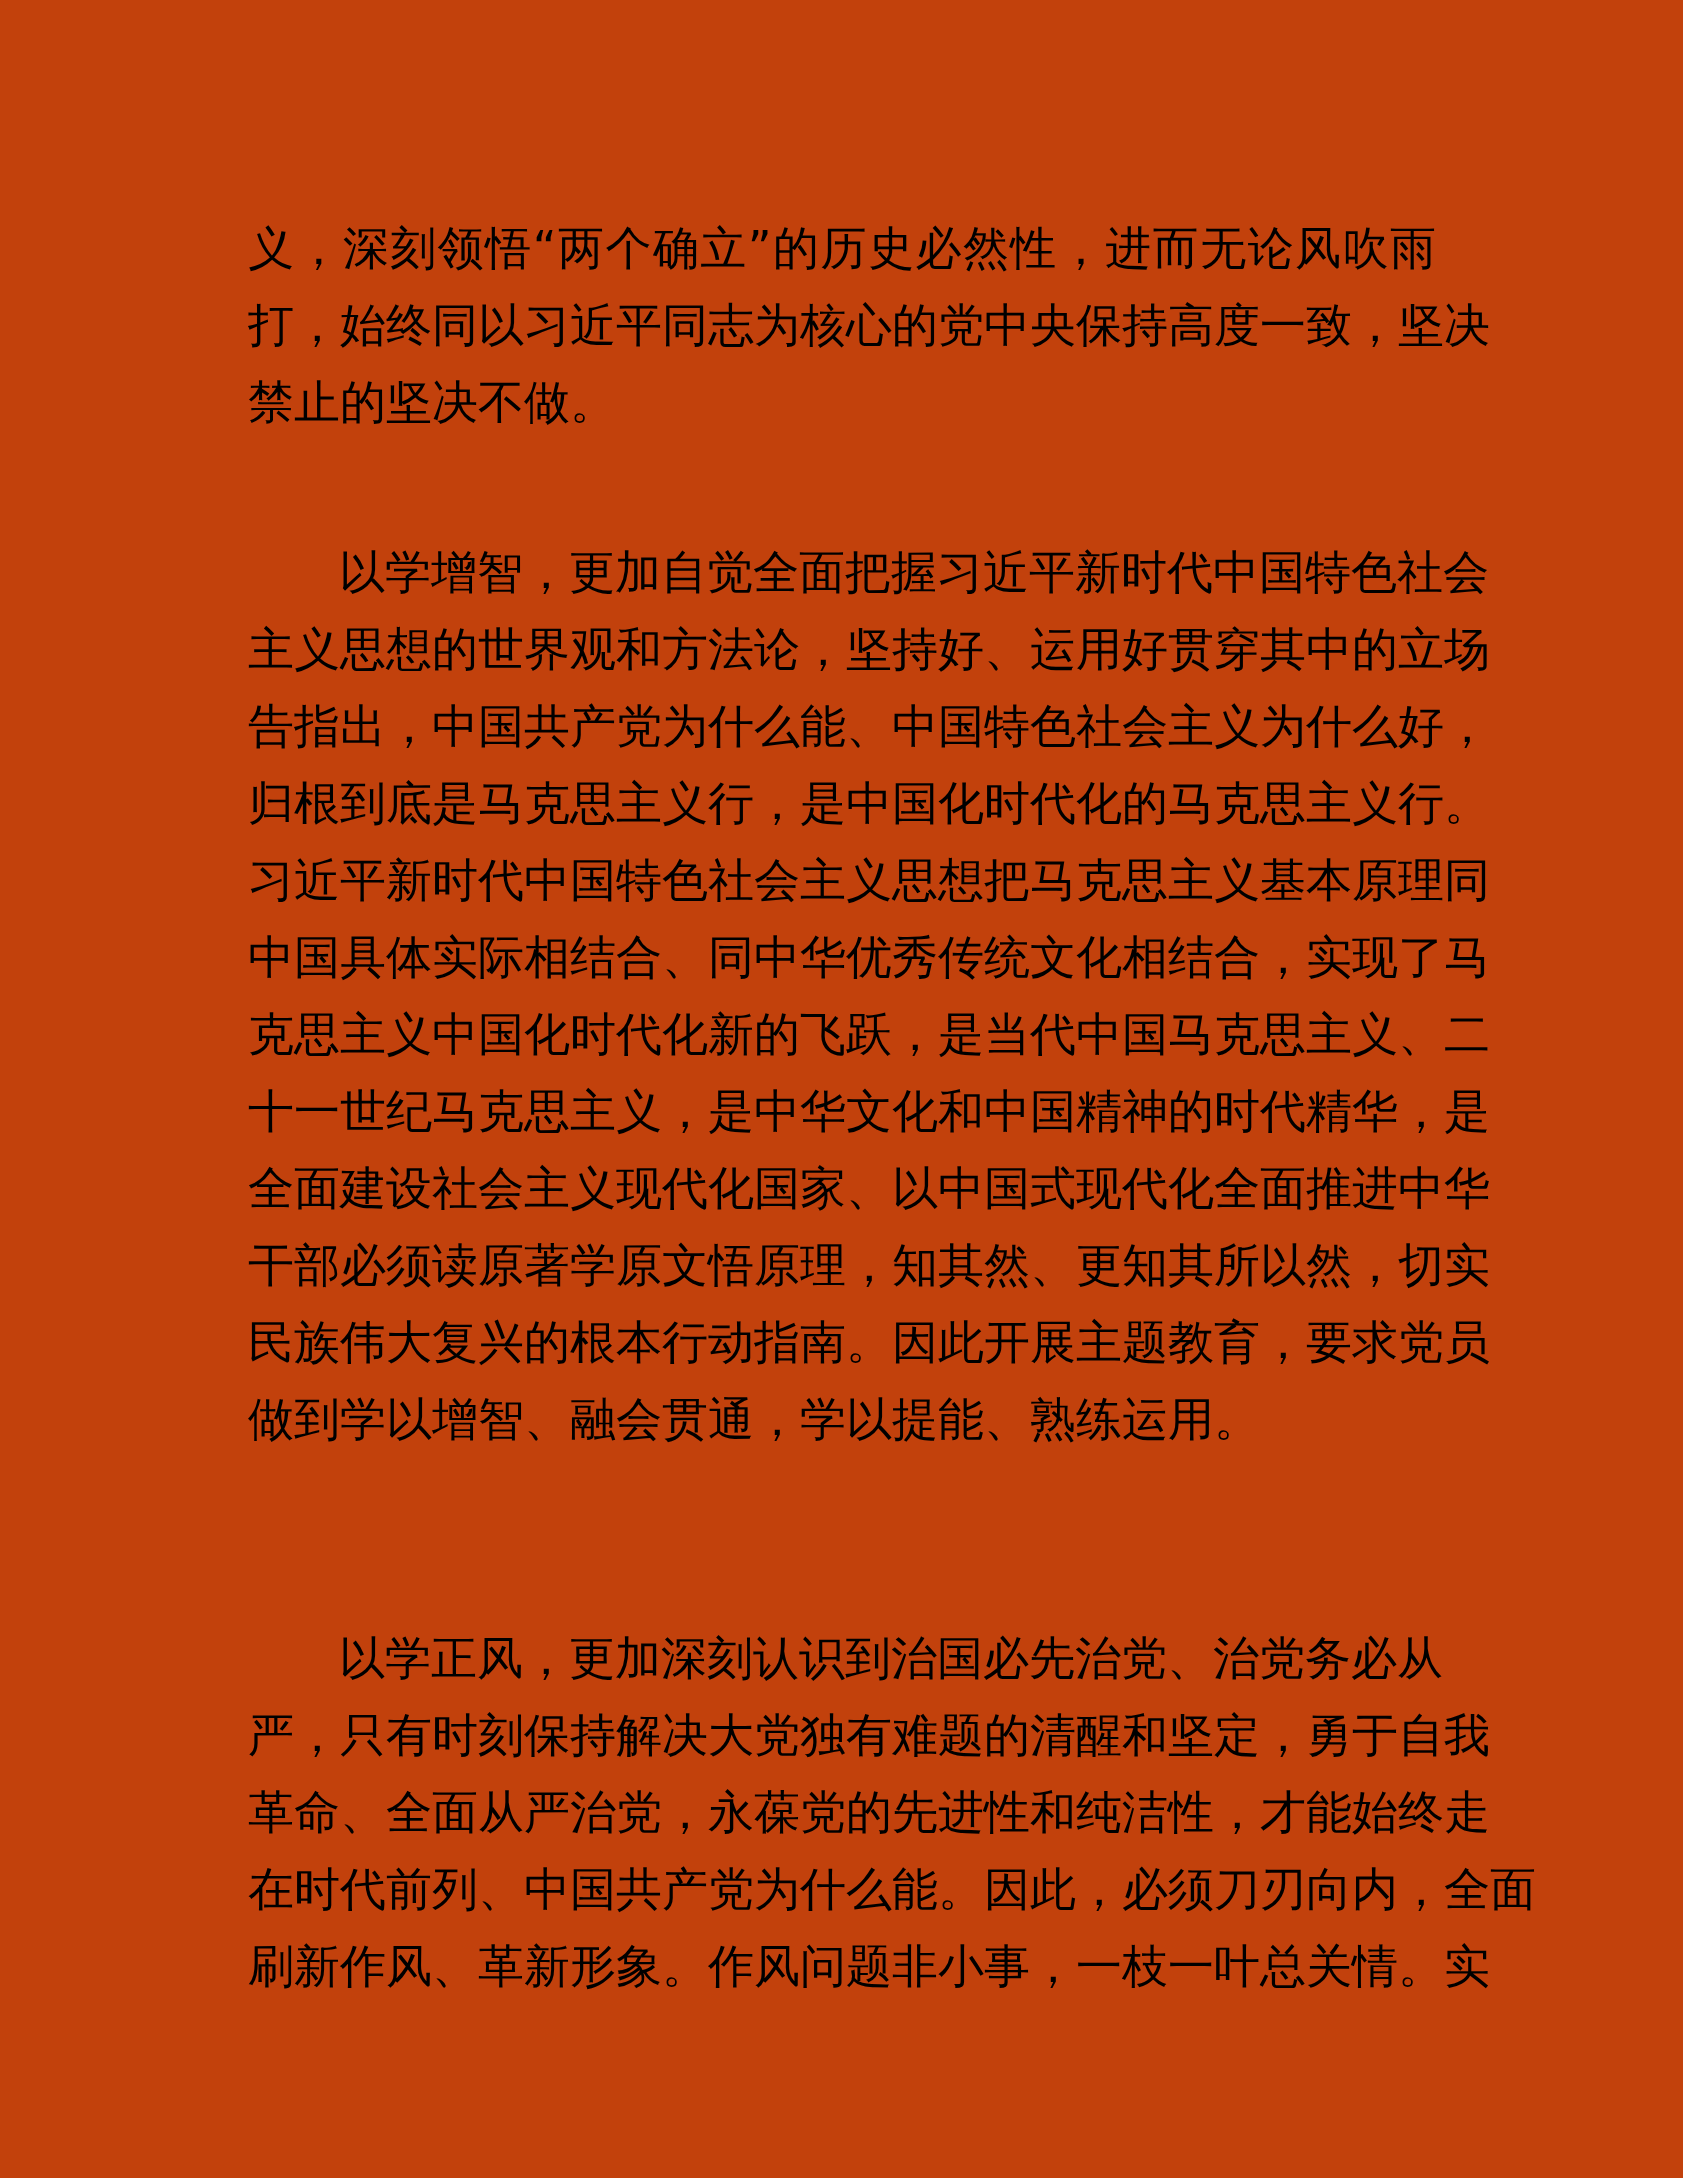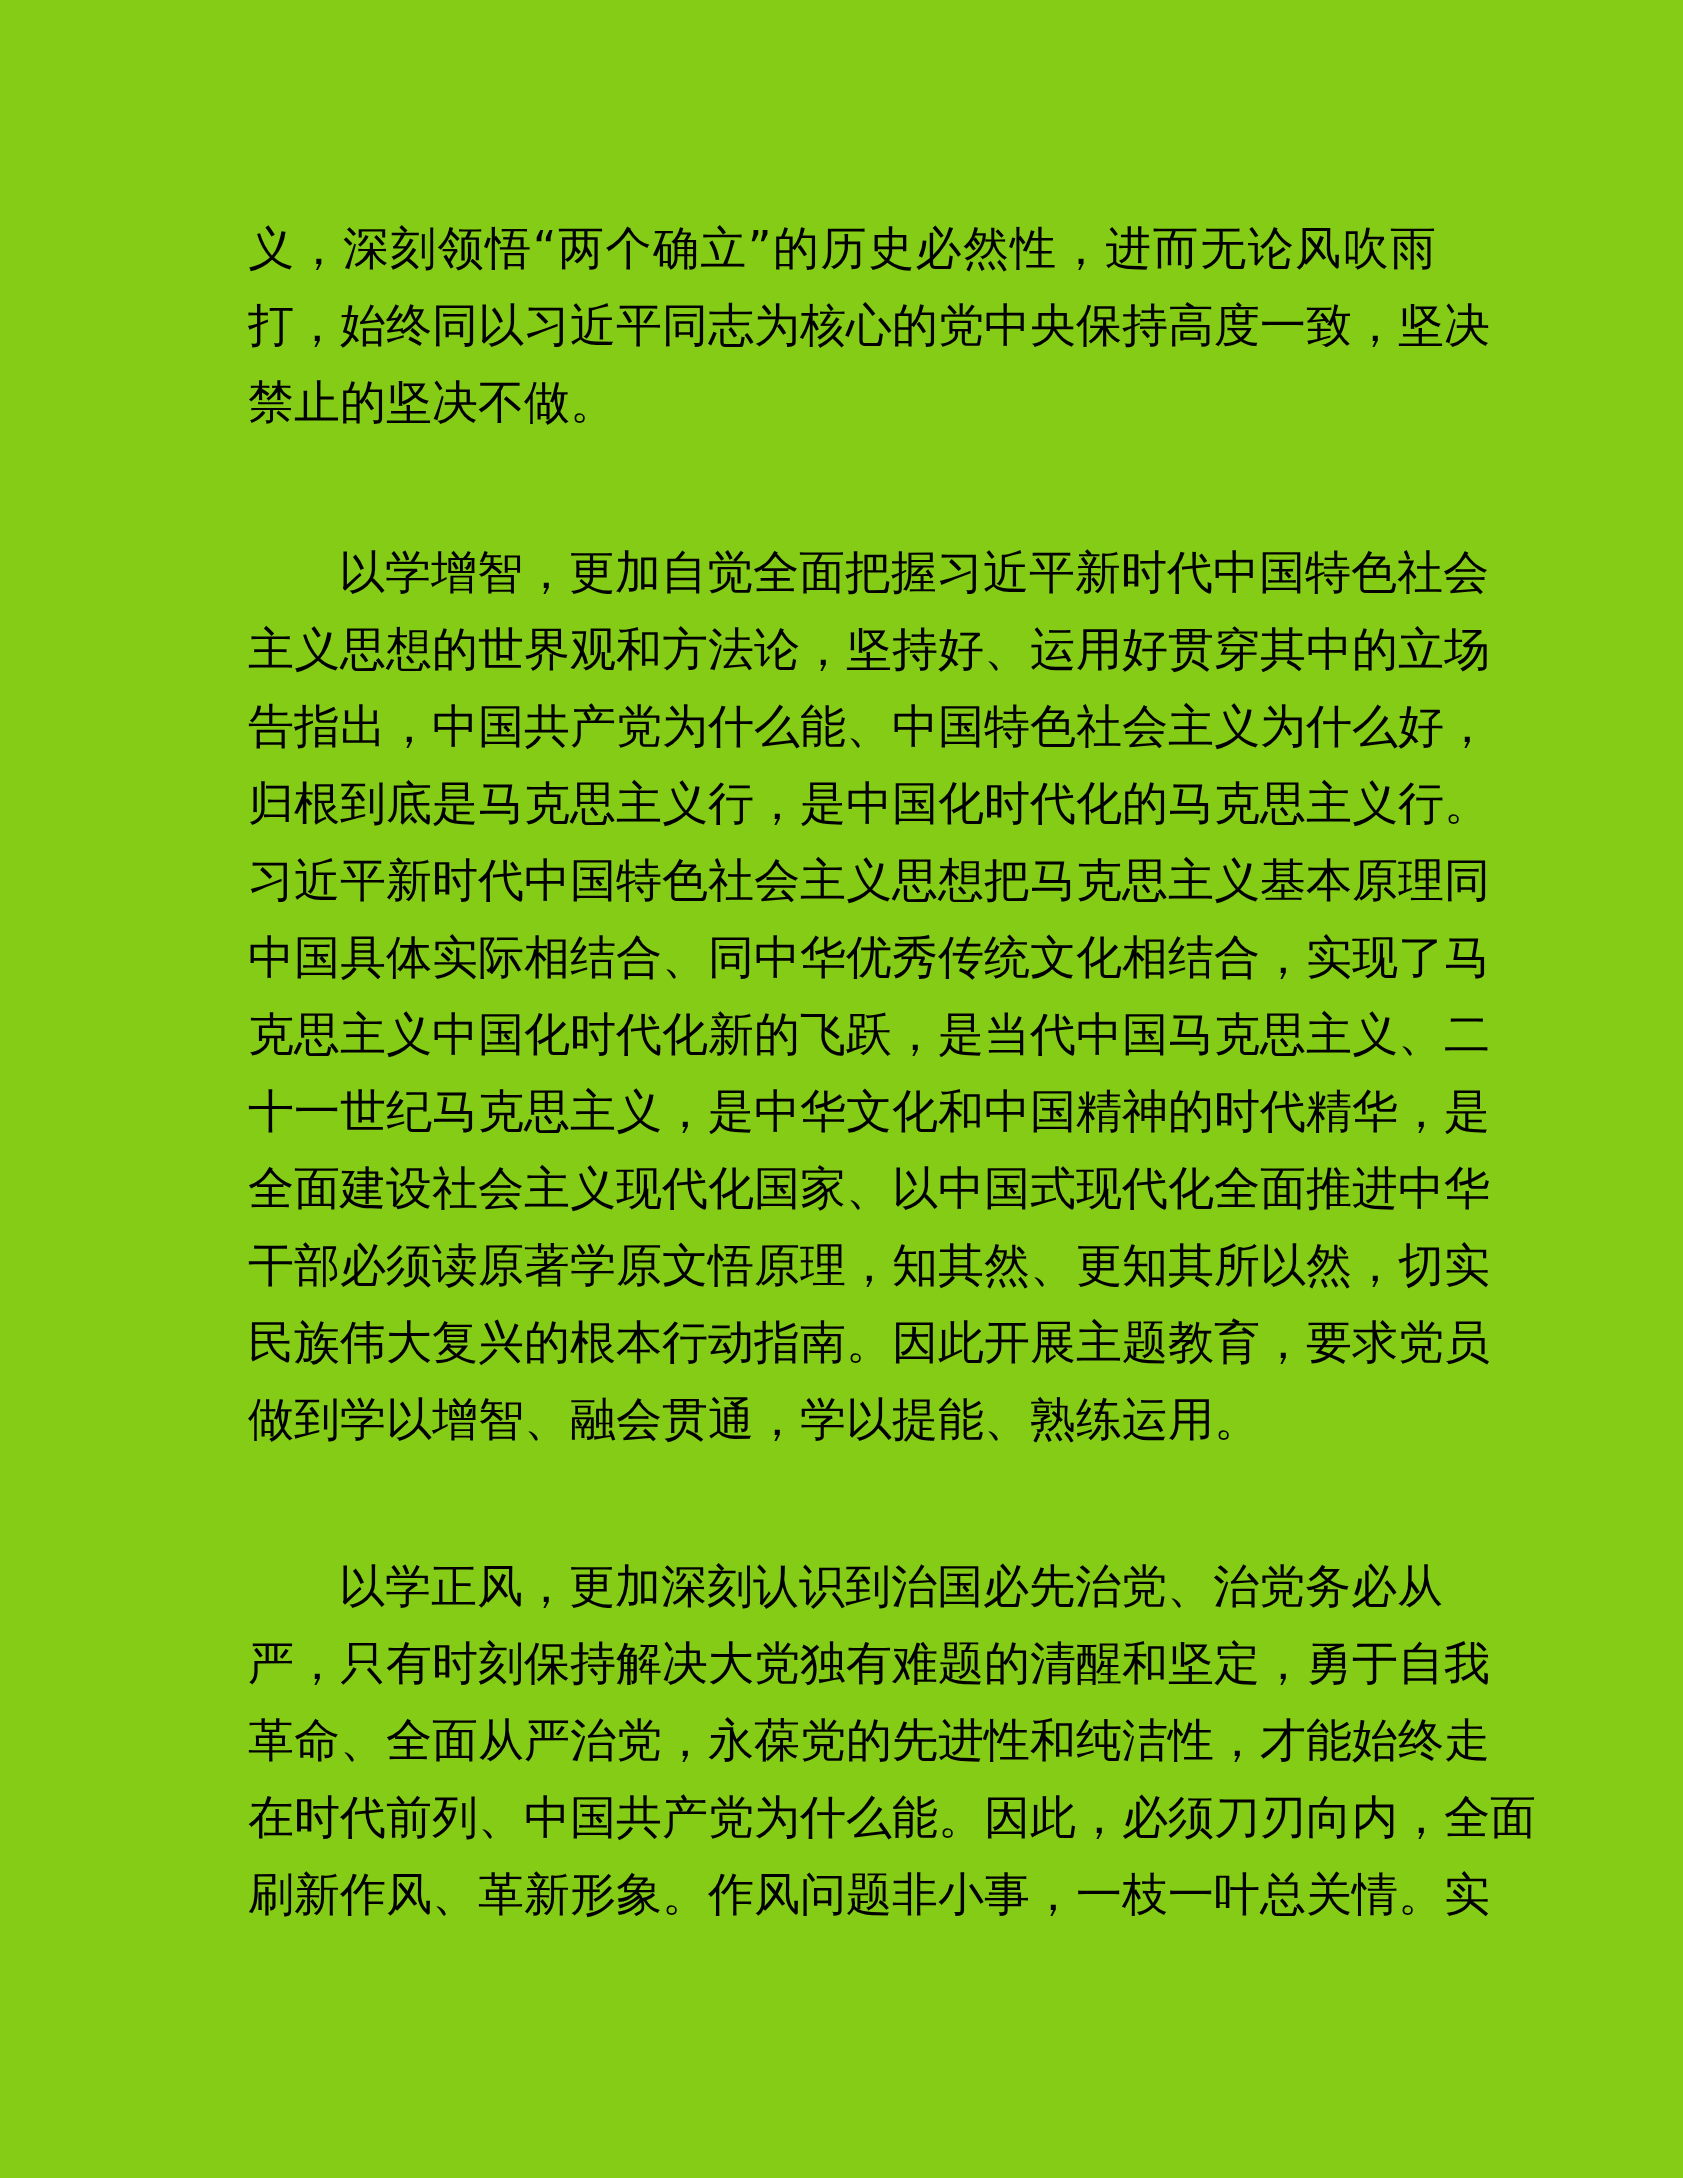--- a/index.html
+++ b/index.html
@@ -14,21 +14,21 @@
     overflow: hidden;
     font-family: "DejaVu Sans", "Liberation Sans", sans-serif;
     color: #000000;
   }
   .page {
     position: absolute;
     left: 0;
     top: 0;
     width: 1683px;
     height: 2178px;
-    background: #84cc16;
+    background: #c2410c;
   }
   .para {
     position: absolute;
     left: 248px;
     width: 1188px;
   }
   .line {
     display: block;
     height: 77px;
     line-height: 77px;
@@ -64,21 +64,21 @@
     <span class="line">习近平新时代中国特色社会主义思想把马克思主义基本原理同</span>
     <span class="line">中国具体实际相结合、同中华优秀传统文化相结合，实现了马</span>
     <span class="line">克思主义中国化时代化新的飞跃，是当代中国马克思主义、二</span>
     <span class="line">十一世纪马克思主义，是中华文化和中国精神的时代精华，是</span>
     <span class="line">全面建设社会主义现代化国家、以中国式现代化全面推进中华</span>
     <span class="line">干部必须读原著学原文悟原理，知其然、更知其所以然，切实</span>
     <span class="line">民族伟大复兴的根本行动指南。因此开展主题教育，要求党员</span>
     <span class="line last">做到学以增智、融会贯通，学以提能、熟练运用。</span>
   </div>
 
-  <div class="para" style="top:1548px;">
+  <div class="para" style="top:1620px;">
     <span class="line indent">以学正风，更加深刻认识到治国必先治党、治党务必从</span>
     <span class="line">严，只有时刻保持解决大党独有难题的清醒和坚定，勇于自我</span>
     <span class="line">革命、全面从严治党，永葆党的先进性和纯洁性，才能始终走</span>
     <span class="line">在时代前列、中国共产党为什么能。因此，必须刀刃向内，全面</span>
     <span class="line">刷新作风、革新形象。作风问题非小事，一枝一叶总关情。实</span>
   </div>
 
 </div>
 
 

